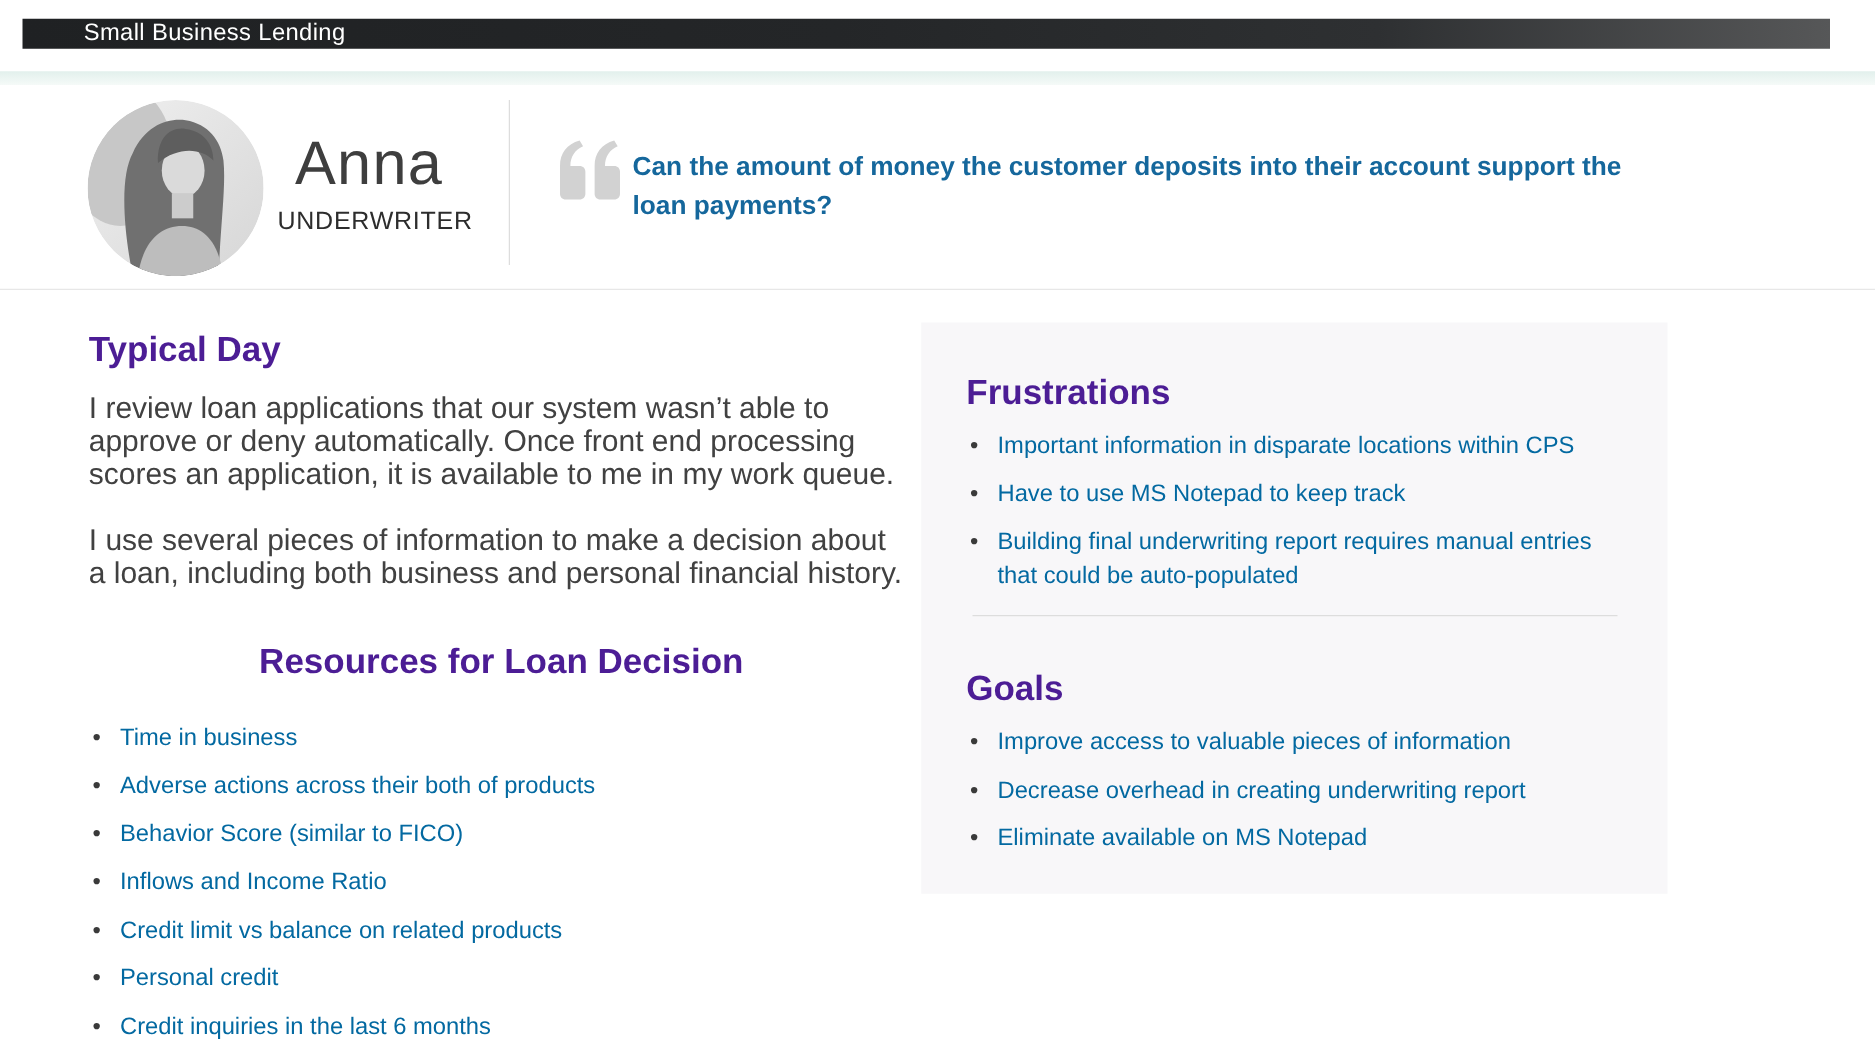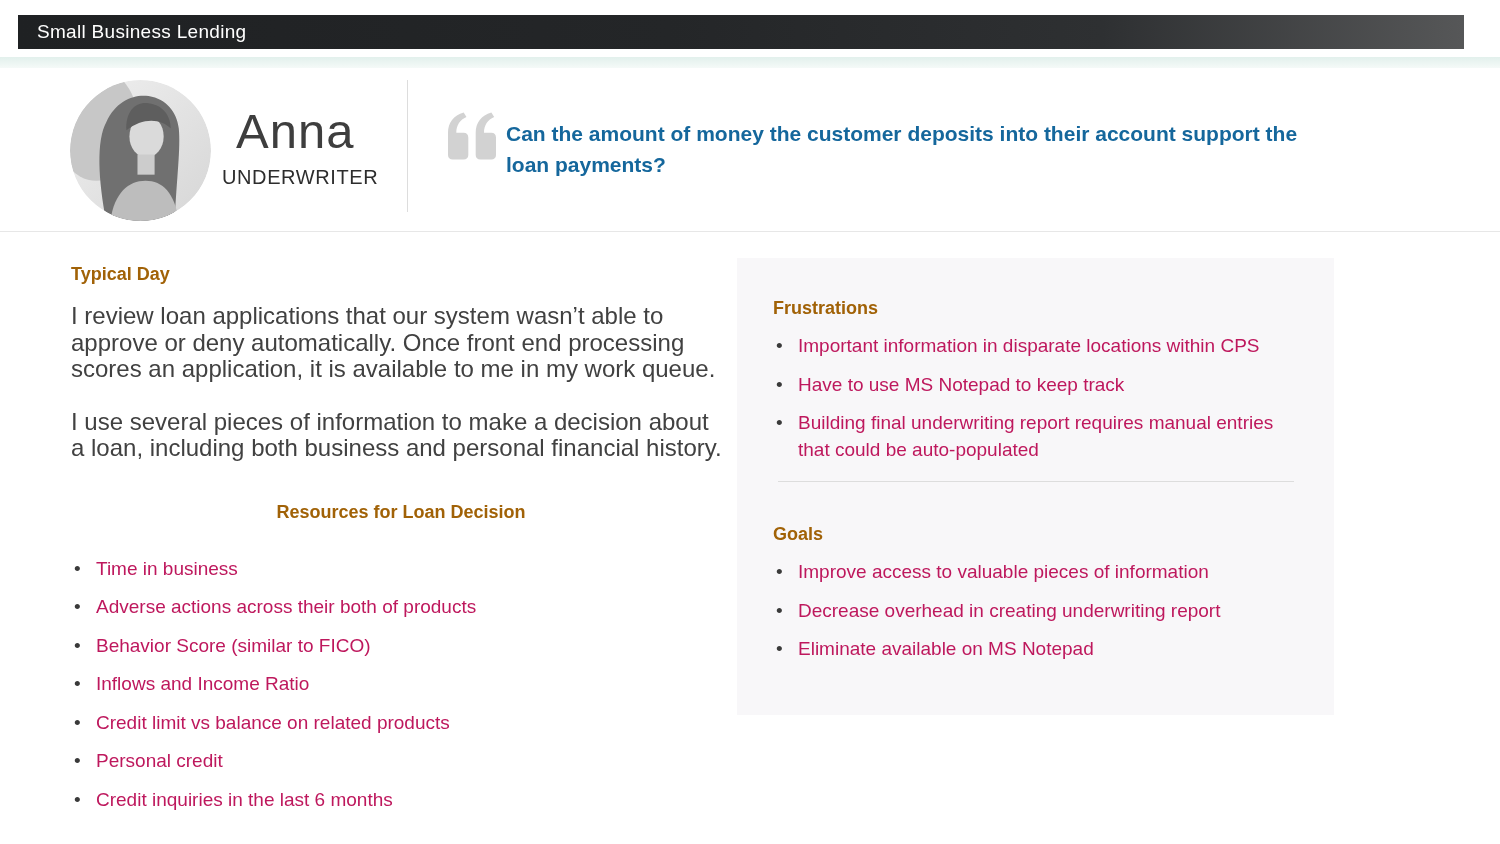--- a/index.html
+++ b/index.html
@@ -9,23 +9,23 @@
     background: #ffffff;
     font-family: "Liberation Sans", sans-serif;
     overflow: hidden;
     color: #414141;
   }
 
   
   .topbar {
     position: absolute;
     left: 18px; top: 15px;
-    width: 1446px; height: 34px;
+    width: 1446px; height: 24px;
     background: linear-gradient(90deg, #1f2123 0%, #242628 45%, #2e3032 75%, #565758 100%);
-    display: flex; align-items: center;
+    display: flex; align-items: center; padding-left: 30px;
   }
   .topbar-title {
     color: #ffffff;
     font-size: 19px;
     font-weight: 400;
     padding-left: 19px;
     letter-spacing: 0.3px;
   }
   .teal-strip {
     position: absolute;
@@ -82,31 +82,31 @@
   }
   .header-divider {
     position: absolute;
     left: 0; top: 231px;
     width: 100%; height: 1px;
     background: #e7e7e7;
   }
 
   
   .section-heading {
-    font-size: 18px;
+    font-size: 28px;
     font-weight: 700;
-    color: #a16207;
+    color: #4c1d95;
   }
   .bullet-list { list-style: none; }
   .bullet-list li {
     position: relative;
     padding-left: 25px;
     font-size: 19px;
     line-height: 26.5px;
-    color: #be185d;
+    color: #0369a1;
     margin-bottom: 12px;
   }
   .bullet-list li::before {
     content: "\2022";
     position: absolute;
     left: 3px; top: 0;
     color: #3a3a3a;
   }
 
   

